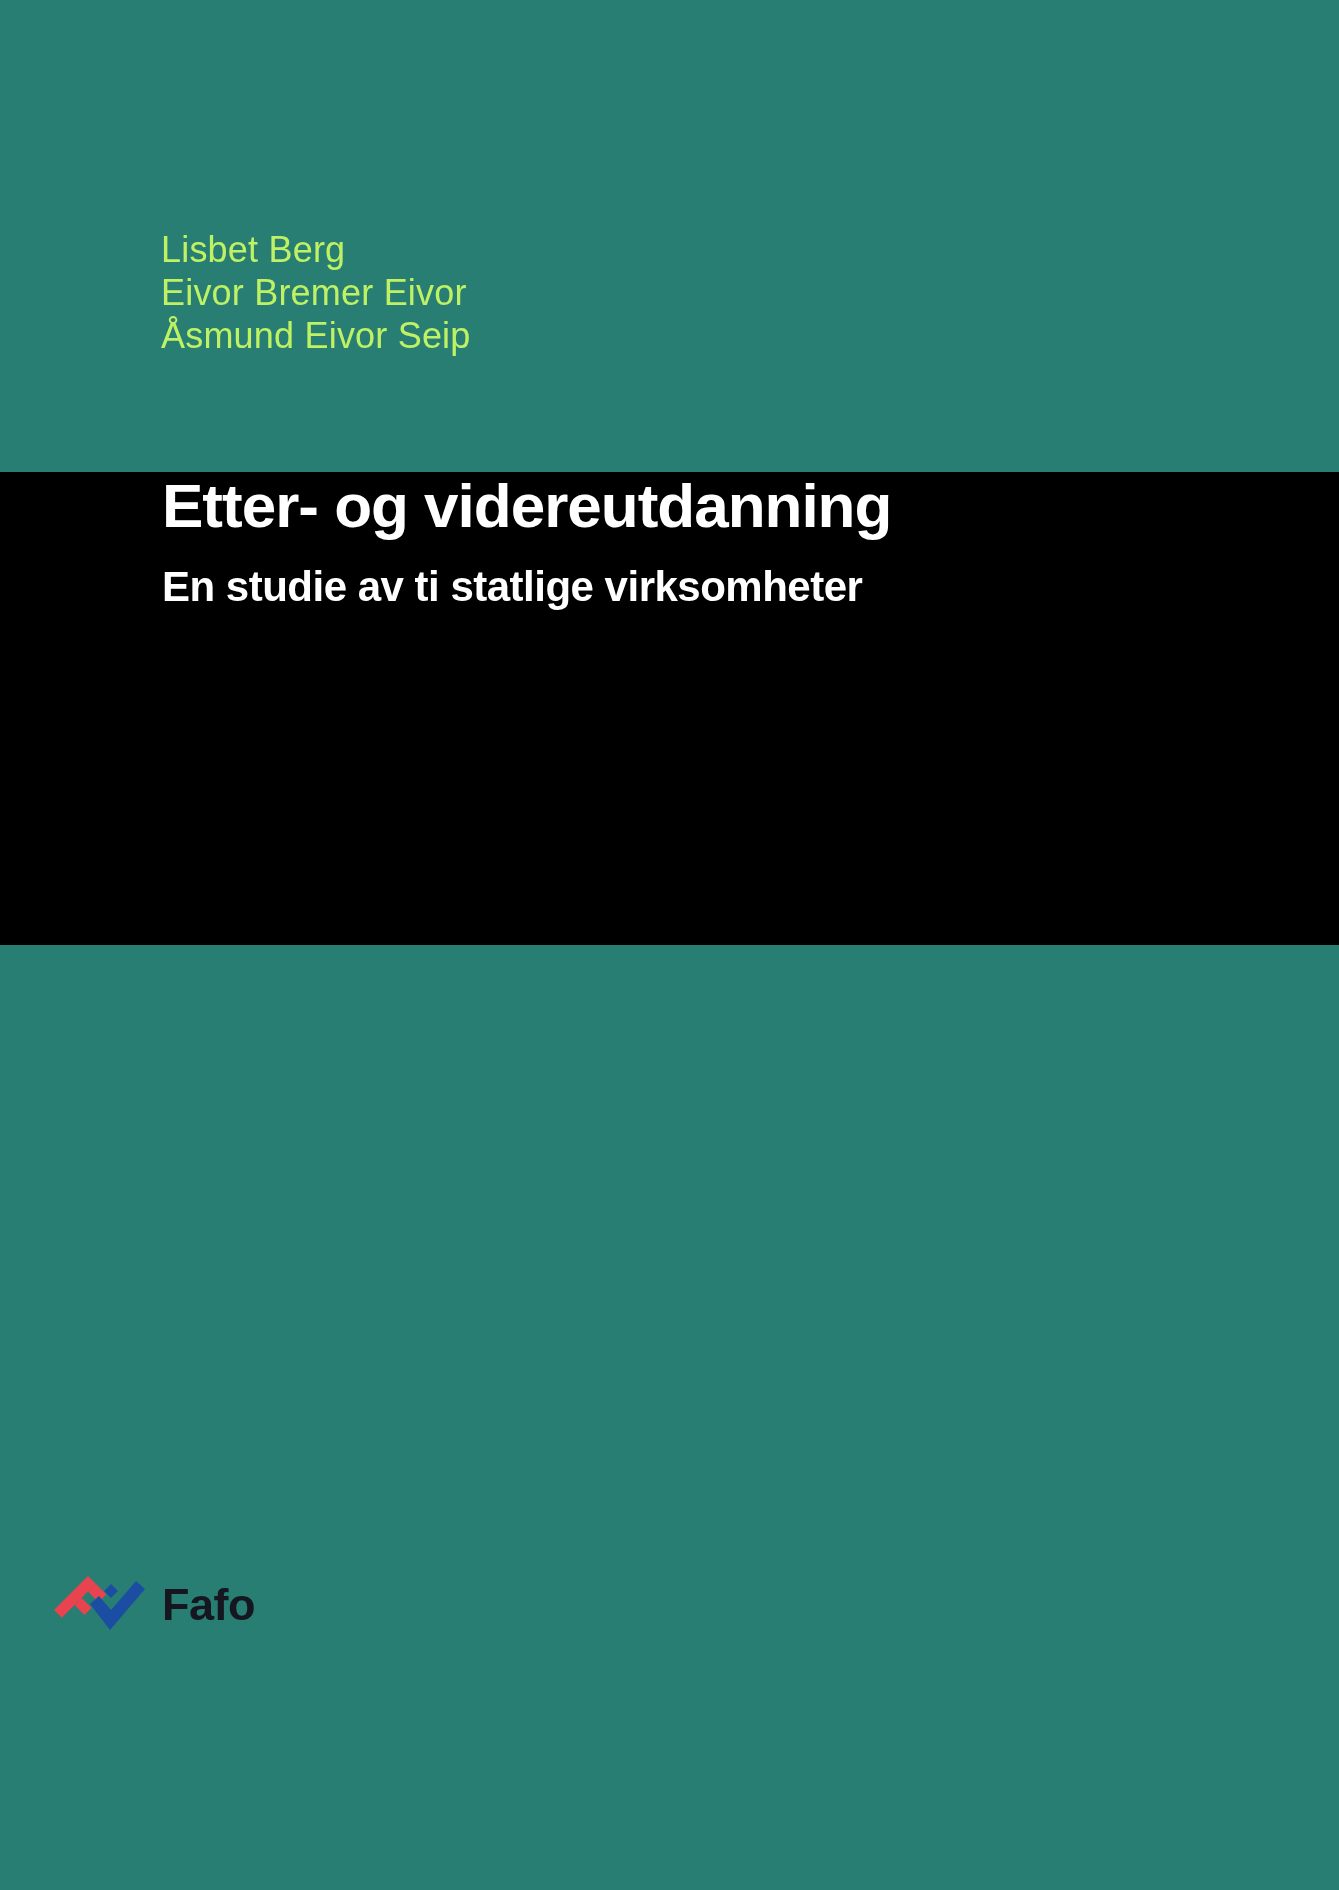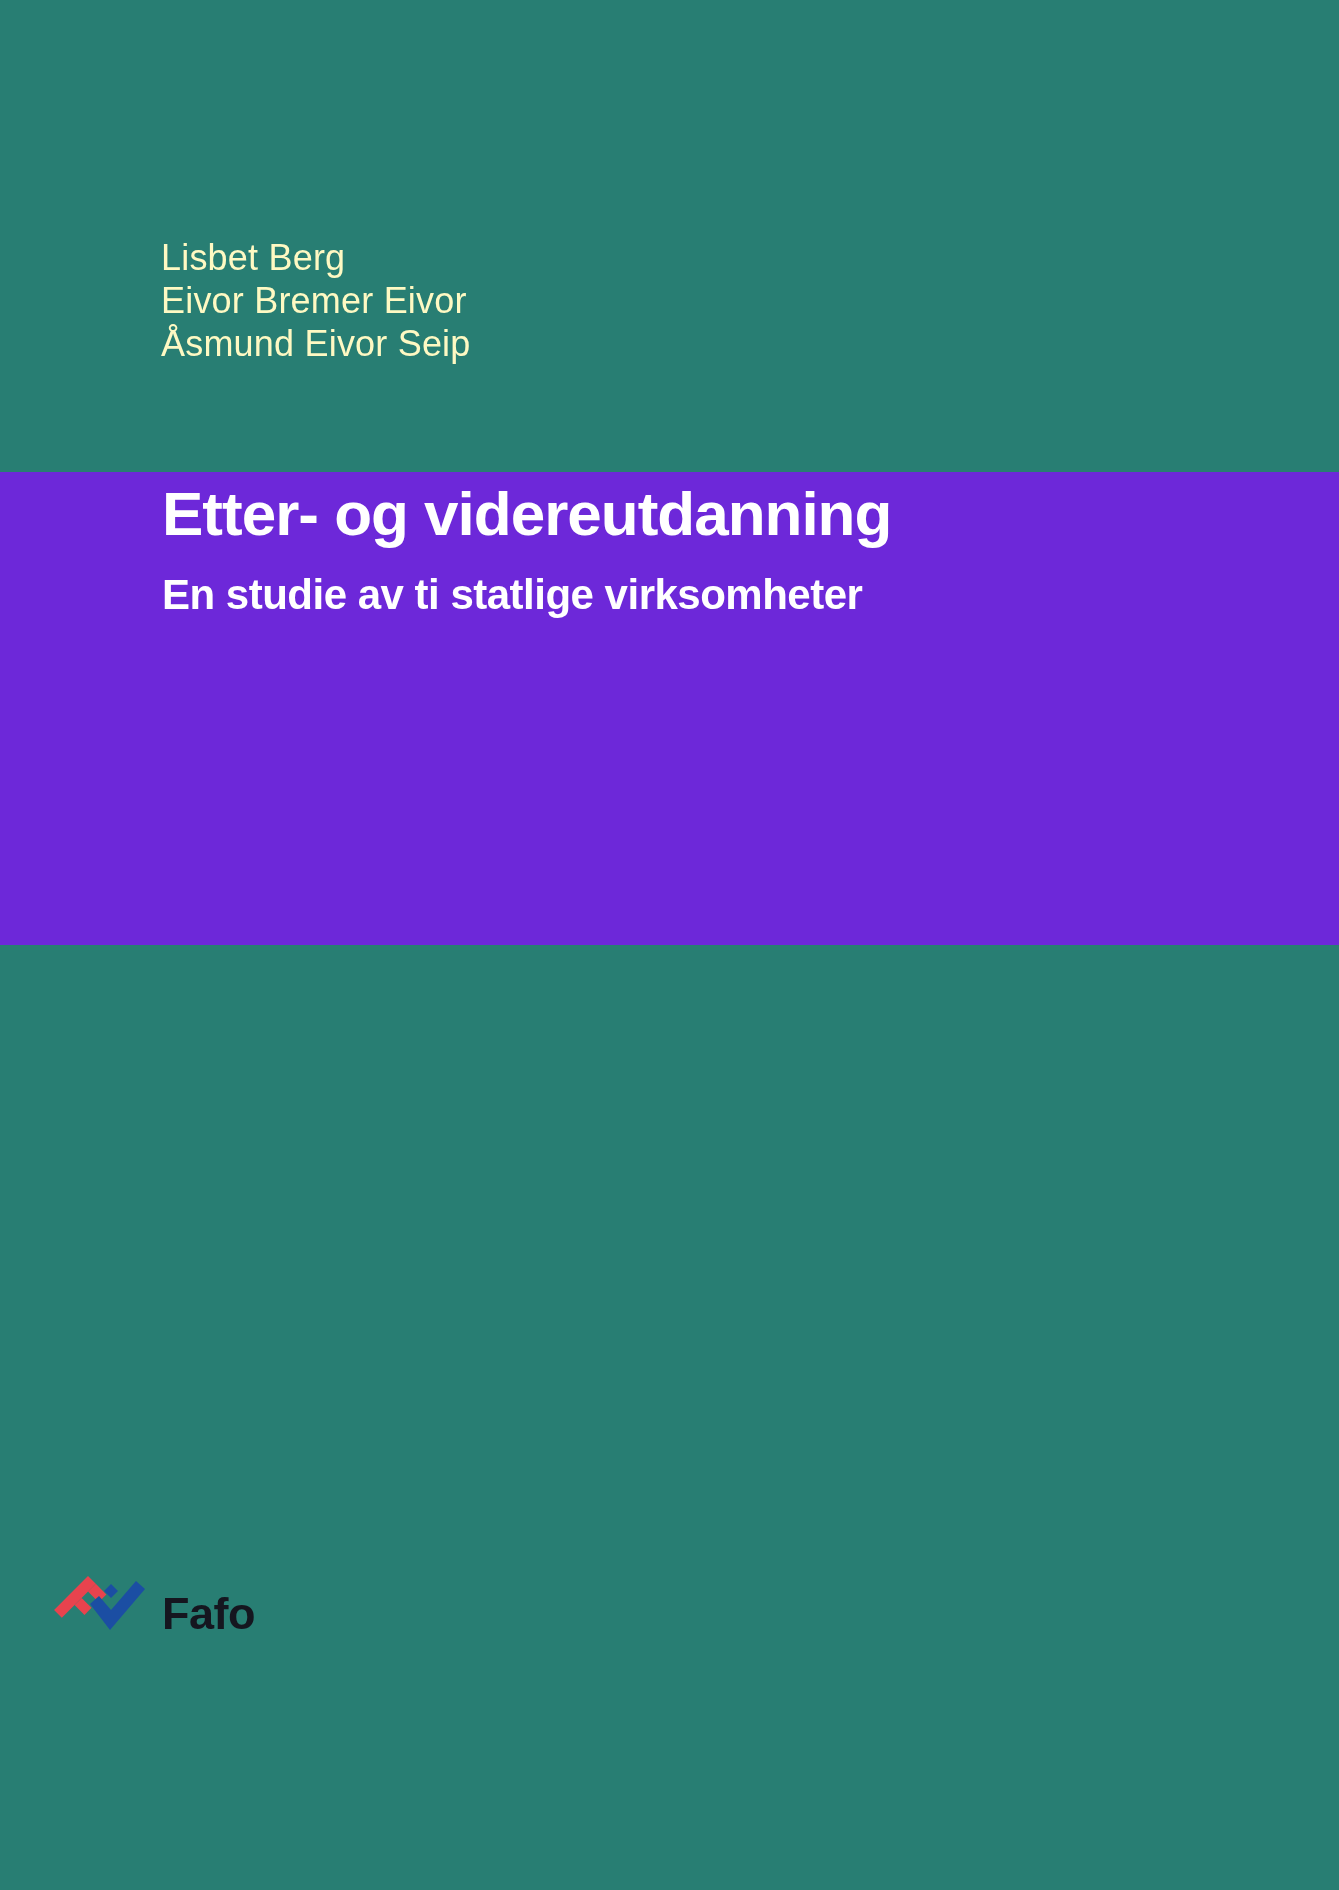--- a/index.html
+++ b/index.html
@@ -8,35 +8,34 @@
     background: #287e73;
     font-family: "Liberation Sans", sans-serif;
     position: relative;
     overflow: hidden;
   }
   .cover { position: absolute; inset: 0; }
 
   .authors {
     position: absolute;
     left: 161px; top: 228px;
-    color: #fef9c3;
+    color: #bef264;
     font-size: 36px;
     line-height: 43px;
     font-weight: 400;
     letter-spacing: 0.2px;
-    margin-top: 8px;
   }
 
   .band {
     position: absolute;
     left: 0; top: 472px;
     width: 100%; height: 473px;
-    background: #6d28d9;
+    background: #000000;
     box-sizing: border-box;
-    padding: 8px 40px 0 162px;
+    padding: 0 40px 0 162px;
     color: #ffffff;
   }
   .title {
     margin: 0;
     font-size: 62px;
     line-height: 68px;
     font-weight: 700;
     letter-spacing: -1px;
   }
   .subtitle {
@@ -44,21 +43,21 @@
     font-size: 42px;
     line-height: 50px;
     font-weight: 700;
     letter-spacing: -0.5px;
   }
 
   .logo {
     position: absolute;
     left: 52px; top: 1574px;
     display: flex;
-    align-items: flex-end;
+    align-items: flex-start;
   }
   .logo svg { display: block; }
   .wordmark {
     margin: 8px 0 0 14px;
     font-size: 45px;
     line-height: 1;
     font-weight: 700;
     color: #15161f;
     letter-spacing: -0.5px;
   }

